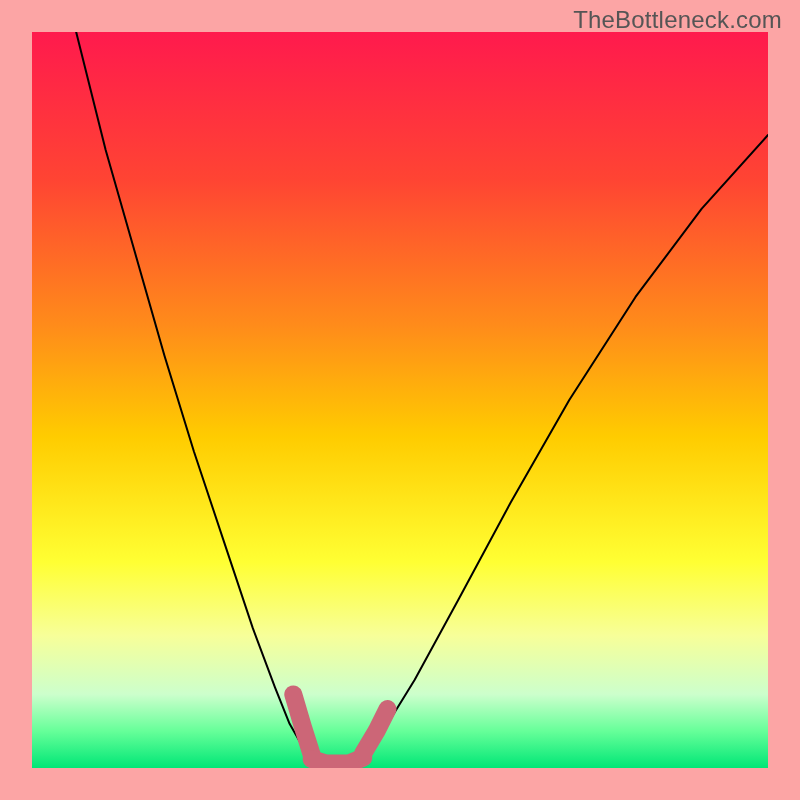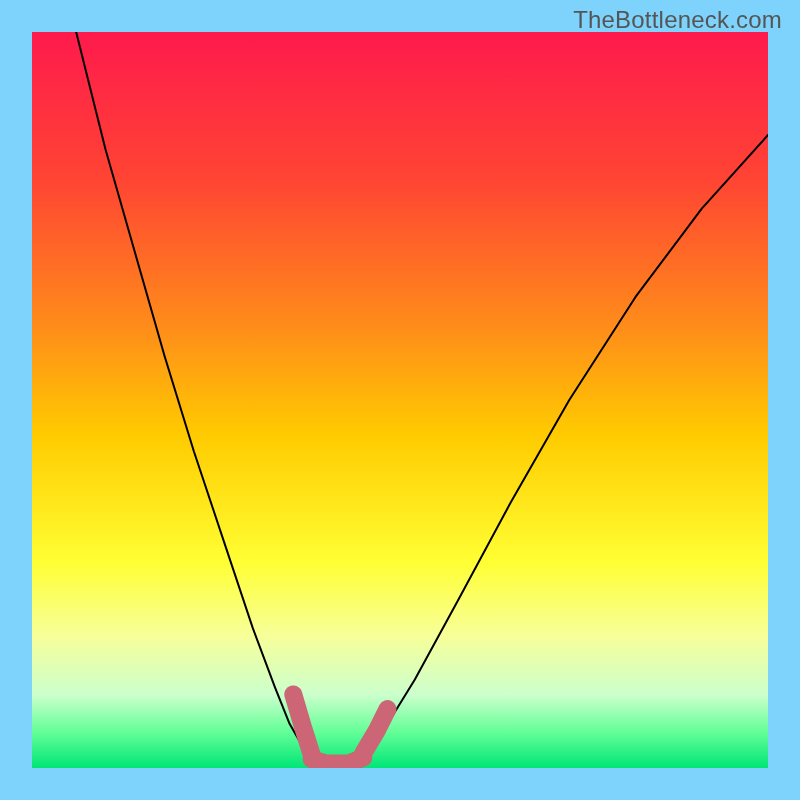--- a/index.html
+++ b/index.html
@@ -7,21 +7,21 @@
     padding: 0;
     width: 800px;
     height: 800px;
     overflow: hidden;
     font-family: Arial, Helvetica, sans-serif;
     background: #000;
   }
   .outer {
     width: 800px;
     height: 800px;
-    background: #7dd3fc;
+    background: #fca5a5;
     position: relative;
     text-decoration: underline;
   }
   .watermark {
     position: absolute;
     top: 6px;
     right: 18px;
     color: #555;
     font-size: 24px;
     font-weight: 500;

